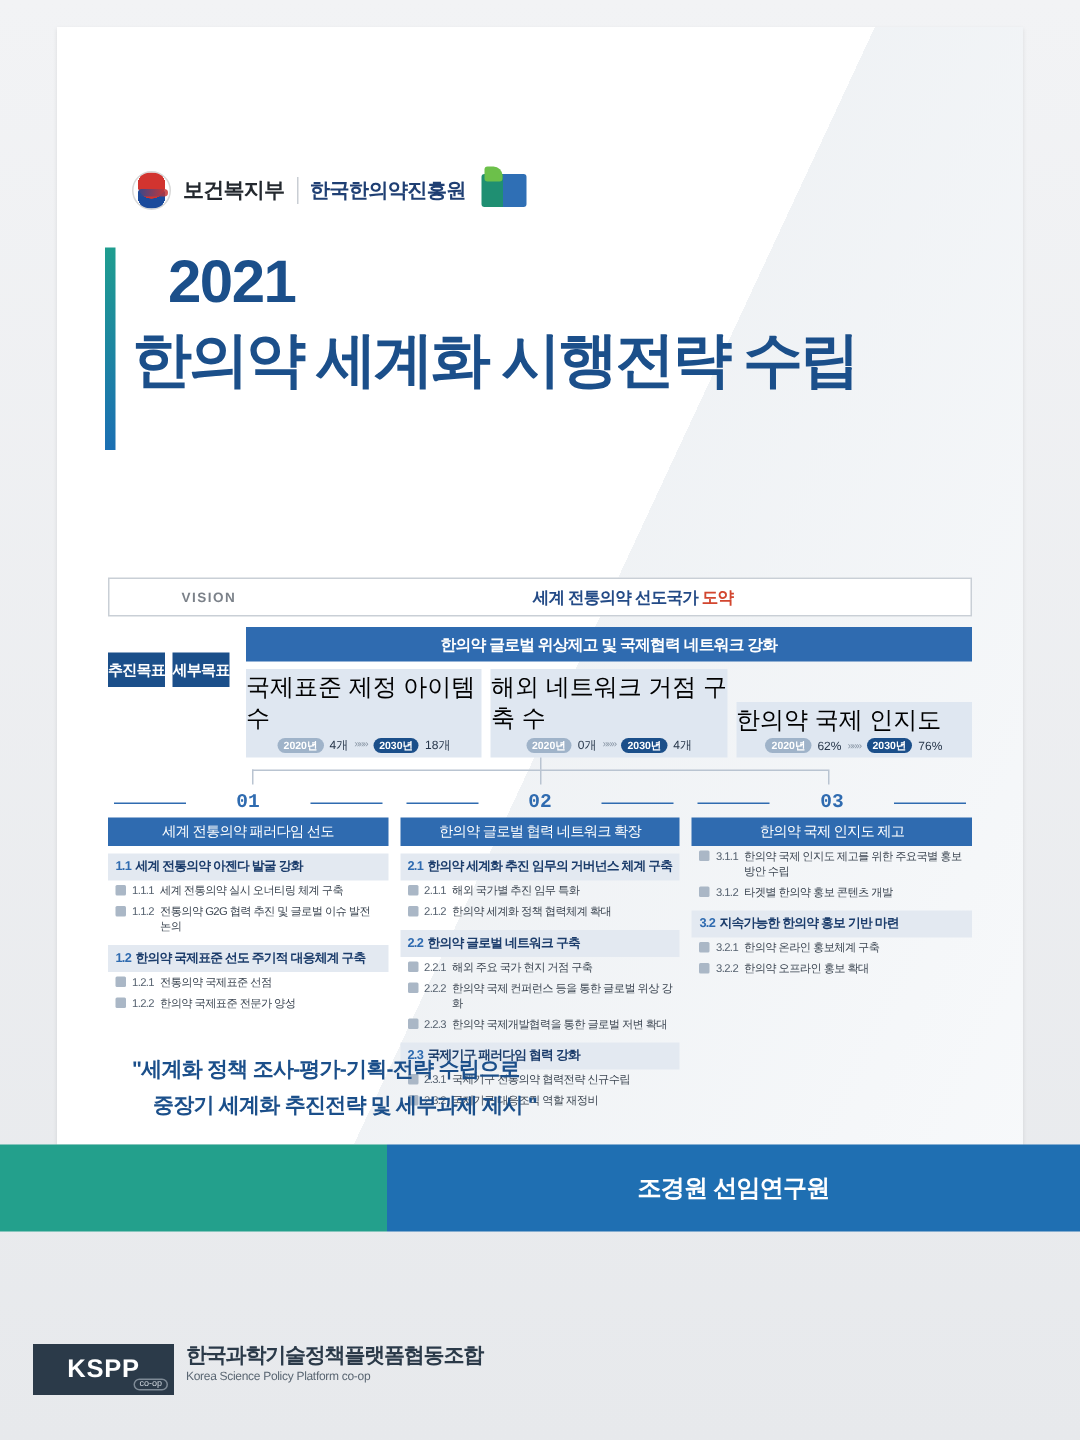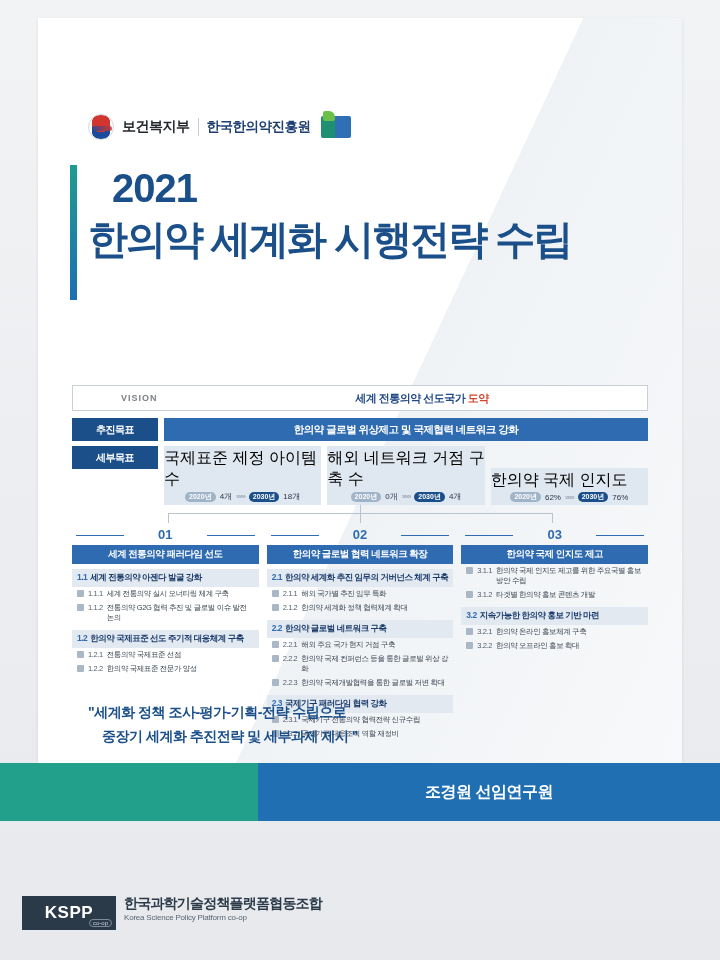--- a/index.html
+++ b/index.html
@@ -86,21 +86,21 @@
     width:86px; height:100%; display:flex; align-items:center; padding-left:10px;
     font-size:9px; font-weight:bold; color:#7b8189; letter-spacing:1px;
   }
   .vision-text {
     flex:1; text-align:center; font-size:11px; font-weight:bold; color:#234a86;
     letter-spacing:-0.5px;
   }
   .vision-text .hl { color:#d2462f; }
 
   .goal-block { margin-top:7px; display:flex; gap:6px; }
-  .goal-left { width:86px; display:flex; flex-direction:column; gap:5px; }
+  .goal-left { width:86px; display:flex; flex-direction:row; gap:5px;margin-top:17px; }
   .chip {
     height:23px; background:#1b4f8a; color:#fff; font-size:10px; font-weight:bold;
     display:flex; align-items:center; justify-content:center; letter-spacing:-0.5px;
   }
   .goal-right { flex:1; display:flex; flex-direction:column; gap:5px; }
   .goal-top {
     height:23px; background:#2f6bb0; color:#fff; font-size:10.5px; font-weight:bold;
     display:flex; align-items:center; justify-content:center; letter-spacing:-0.5px;
   }
   .kpi-row { display:flex; gap:6px;align-items:flex-end; }
@@ -121,29 +121,29 @@
   .connector .ln {
     position:absolute; background:#b9c4d1; height:1px;
   }
   .connector .vl { position:absolute; background:#b9c4d1; width:1px; }
 
   
   .cols { display:flex; gap:8px; margin-top:2px; }
   .col { flex:1; }
   .col-num {
     text-align:center; font-size:13px; font-weight:bold; color:#2f6bb0; letter-spacing:0;
-    position:relative; margin-bottom:3px;
+    position:relative; margin-bottom:3px;font-family:Liberation Mono, monospace;
   }
   .col-num:before, .col-num:after {
     content:""; position:absolute; top:50%; width:48px; height:1px; background:#2f6bb0;
   }
   .col-num:before { left:4px; }
   .col-num:after { right:4px; }
   .col-head {
-    background:#2f6bb0; color:#fff; font-size:9.5px; font-weight:bold; text-align:center;
+    background:#2f6bb0; color:#fff; font-size:9.5px; font-weight:normal; text-align:center;
     padding:3px 0; letter-spacing:-0.5px;
   }
   .sub-head {
     background:#e3e9f1; color:#1b3c6b; font-size:8.5px; font-weight:bold;
     padding:3px 5px; margin-top:5px; letter-spacing:-0.5px;
     display:flex; gap:3px;
   }
   .sub-head .n { color:#2f6bb0; }
   .task {
     display:flex; gap:4px; align-items:flex-start;

